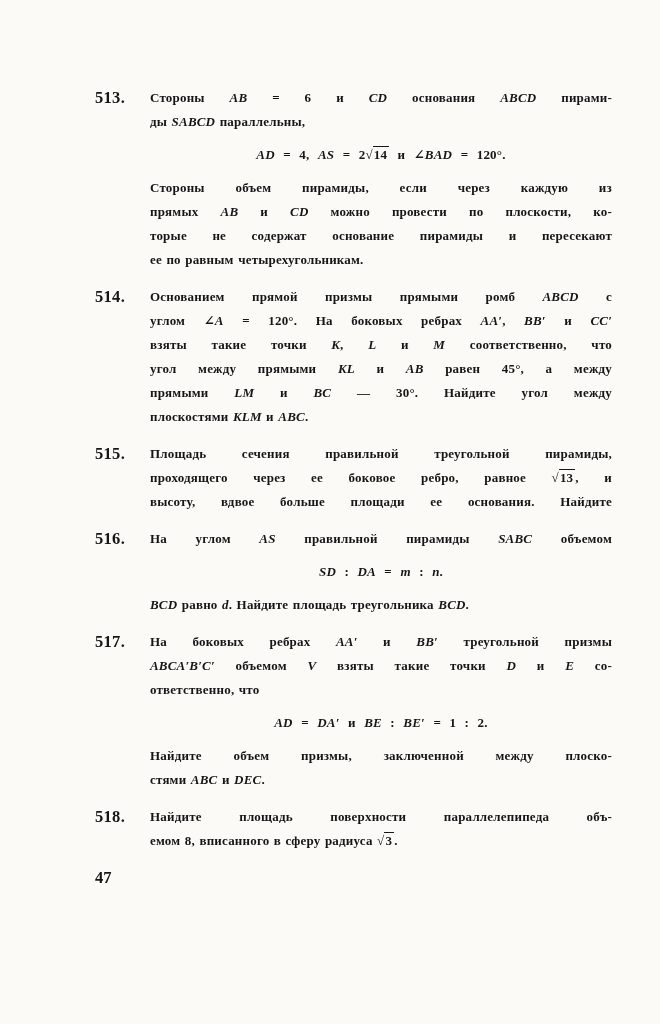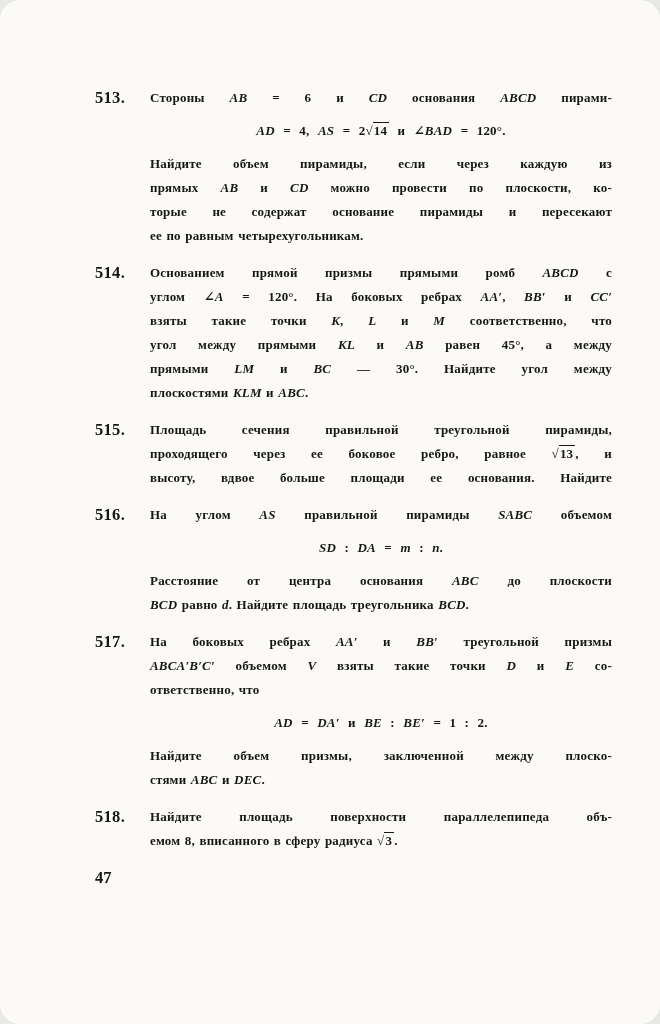--- a/index.html
+++ b/index.html
@@ -8,21 +8,20 @@
     background: #e8e8e6;
   }
   .sheet {
     position: relative;
     width: 660px;
     height: 1024px;
     background: #fbfaf7;
     overflow: hidden;
     font-family: "Liberation Serif", "DejaVu Serif", serif;
     color: #161616;
-    border-radius: 20px;
   }
   .content {
     box-sizing: border-box;
     padding: 86px 48px 0 95px;
   }
   .problem {
     display: flex;
     margin-bottom: 13px;
   }
   .pnum {
@@ -77,22 +76,23 @@
 </head>
 <body>
 
 <div class="sheet">
   <div class="content">
     <div id="problems">
         <div class="problem">
           <div class="pnum">513.</div>
           <div class="ptext">
             <div class="line"><span class="txt">Стороны </span><i class="math">AB</i><span class="txt"> = 6 и </span><i class="math">CD</i><span class="txt"> основания </span><i class="math">ABCD</i><span class="txt"> пирами-</span></div>
+            <div class="line last"><span class="txt">ды </span><i class="math">SABCD</i><span class="txt"> параллельны,</span></div>
             <div class="formula"><i class="math">AD</i><span class="txt"> = 4, </span><i class="math">AS</i><span class="txt"> = 2</span><span class="sq">√<span class="rad">14</span></span><span class="txt"> и ∠</span><i class="math">BAD</i><span class="txt"> = 120°.</span></div>
-            <div class="line"><span class="txt">Найдите объем пирамиды, если через каждую из</span></div>
+            <div class="line"><span class="txt">Стороны объем пирамиды, если через каждую из</span></div>
             <div class="line"><span class="txt">прямых </span><i class="math">AB</i><span class="txt"> и </span><i class="math">CD</i><span class="txt"> можно провести по плоскости, ко-</span></div>
             <div class="line"><span class="txt">торые не содержат основание пирамиды и пересекают</span></div>
             <div class="line last"><span class="txt">ее по равным четырехугольникам.</span></div>
           </div>
         </div>
         <div class="problem">
           <div class="pnum">514.</div>
           <div class="ptext">
             <div class="line"><span class="txt">Основанием прямой призмы прямыми ромб </span><i class="math">ABCD</i><span class="txt"> с</span></div>
             <div class="line"><span class="txt">углом ∠</span><i class="math">A</i><span class="txt"> = 120°. На боковых ребрах </span><i class="math">AA′</i><span class="txt">, </span><i class="math">BB′</i><span class="txt"> и </span><i class="math">CC′</i></div>
@@ -108,21 +108,20 @@
             <div class="line"><span class="txt">Площадь сечения правильной треугольной пирамиды,</span></div>
             <div class="line"><span class="txt">проходящего через ее боковое ребро, равное </span><span class="sq">√<span class="rad">13</span></span><span class="txt">, и</span></div>
             <div class="line"><span class="txt">высоту, вдвое больше площади ее основания. Найдите</span></div>
           </div>
         </div>
         <div class="problem">
           <div class="pnum">516.</div>
           <div class="ptext">
             <div class="line"><span class="txt">На углом </span><i class="math">AS</i><span class="txt"> правильной пирамиды </span><i class="math">SABC</i><span class="txt"> объемом</span></div>
             <div class="formula"><i class="math">SD</i><span class="txt"> : </span><i class="math">DA</i><span class="txt"> = </span><i class="math">m</i><span class="txt"> : </span><i class="math">n</i><span class="txt">.</span></div>
-            <div class="line"><span class="txt">Расстояние от центра основания </span><i class="math">ABC</i><span class="txt"> до плоскости</span></div>
             <div class="line last"><i class="math">BCD</i><span class="txt"> равно </span><i class="math">d</i><span class="txt">. Найдите площадь треугольника </span><i class="math">BCD</i><span class="txt">.</span></div>
           </div>
         </div>
         <div class="problem">
           <div class="pnum">517.</div>
           <div class="ptext">
             <div class="line"><span class="txt">На боковых ребрах </span><i class="math">AA′</i><span class="txt"> и </span><i class="math">BB′</i><span class="txt"> треугольной призмы</span></div>
             <div class="line"><i class="math">ABCA′B′C′</i><span class="txt"> объемом </span><i class="math">V</i><span class="txt"> взяты такие точки </span><i class="math">D</i><span class="txt"> и </span><i class="math">E</i><span class="txt"> со-</span></div>
             <div class="line last"><span class="txt">ответственно, что</span></div>
             <div class="formula"><i class="math">AD</i><span class="txt"> = </span><i class="math">DA′</i><span class="txt"> и </span><i class="math">BE</i><span class="txt"> : </span><i class="math">BE′</i><span class="txt"> = 1 : 2.</span></div>

